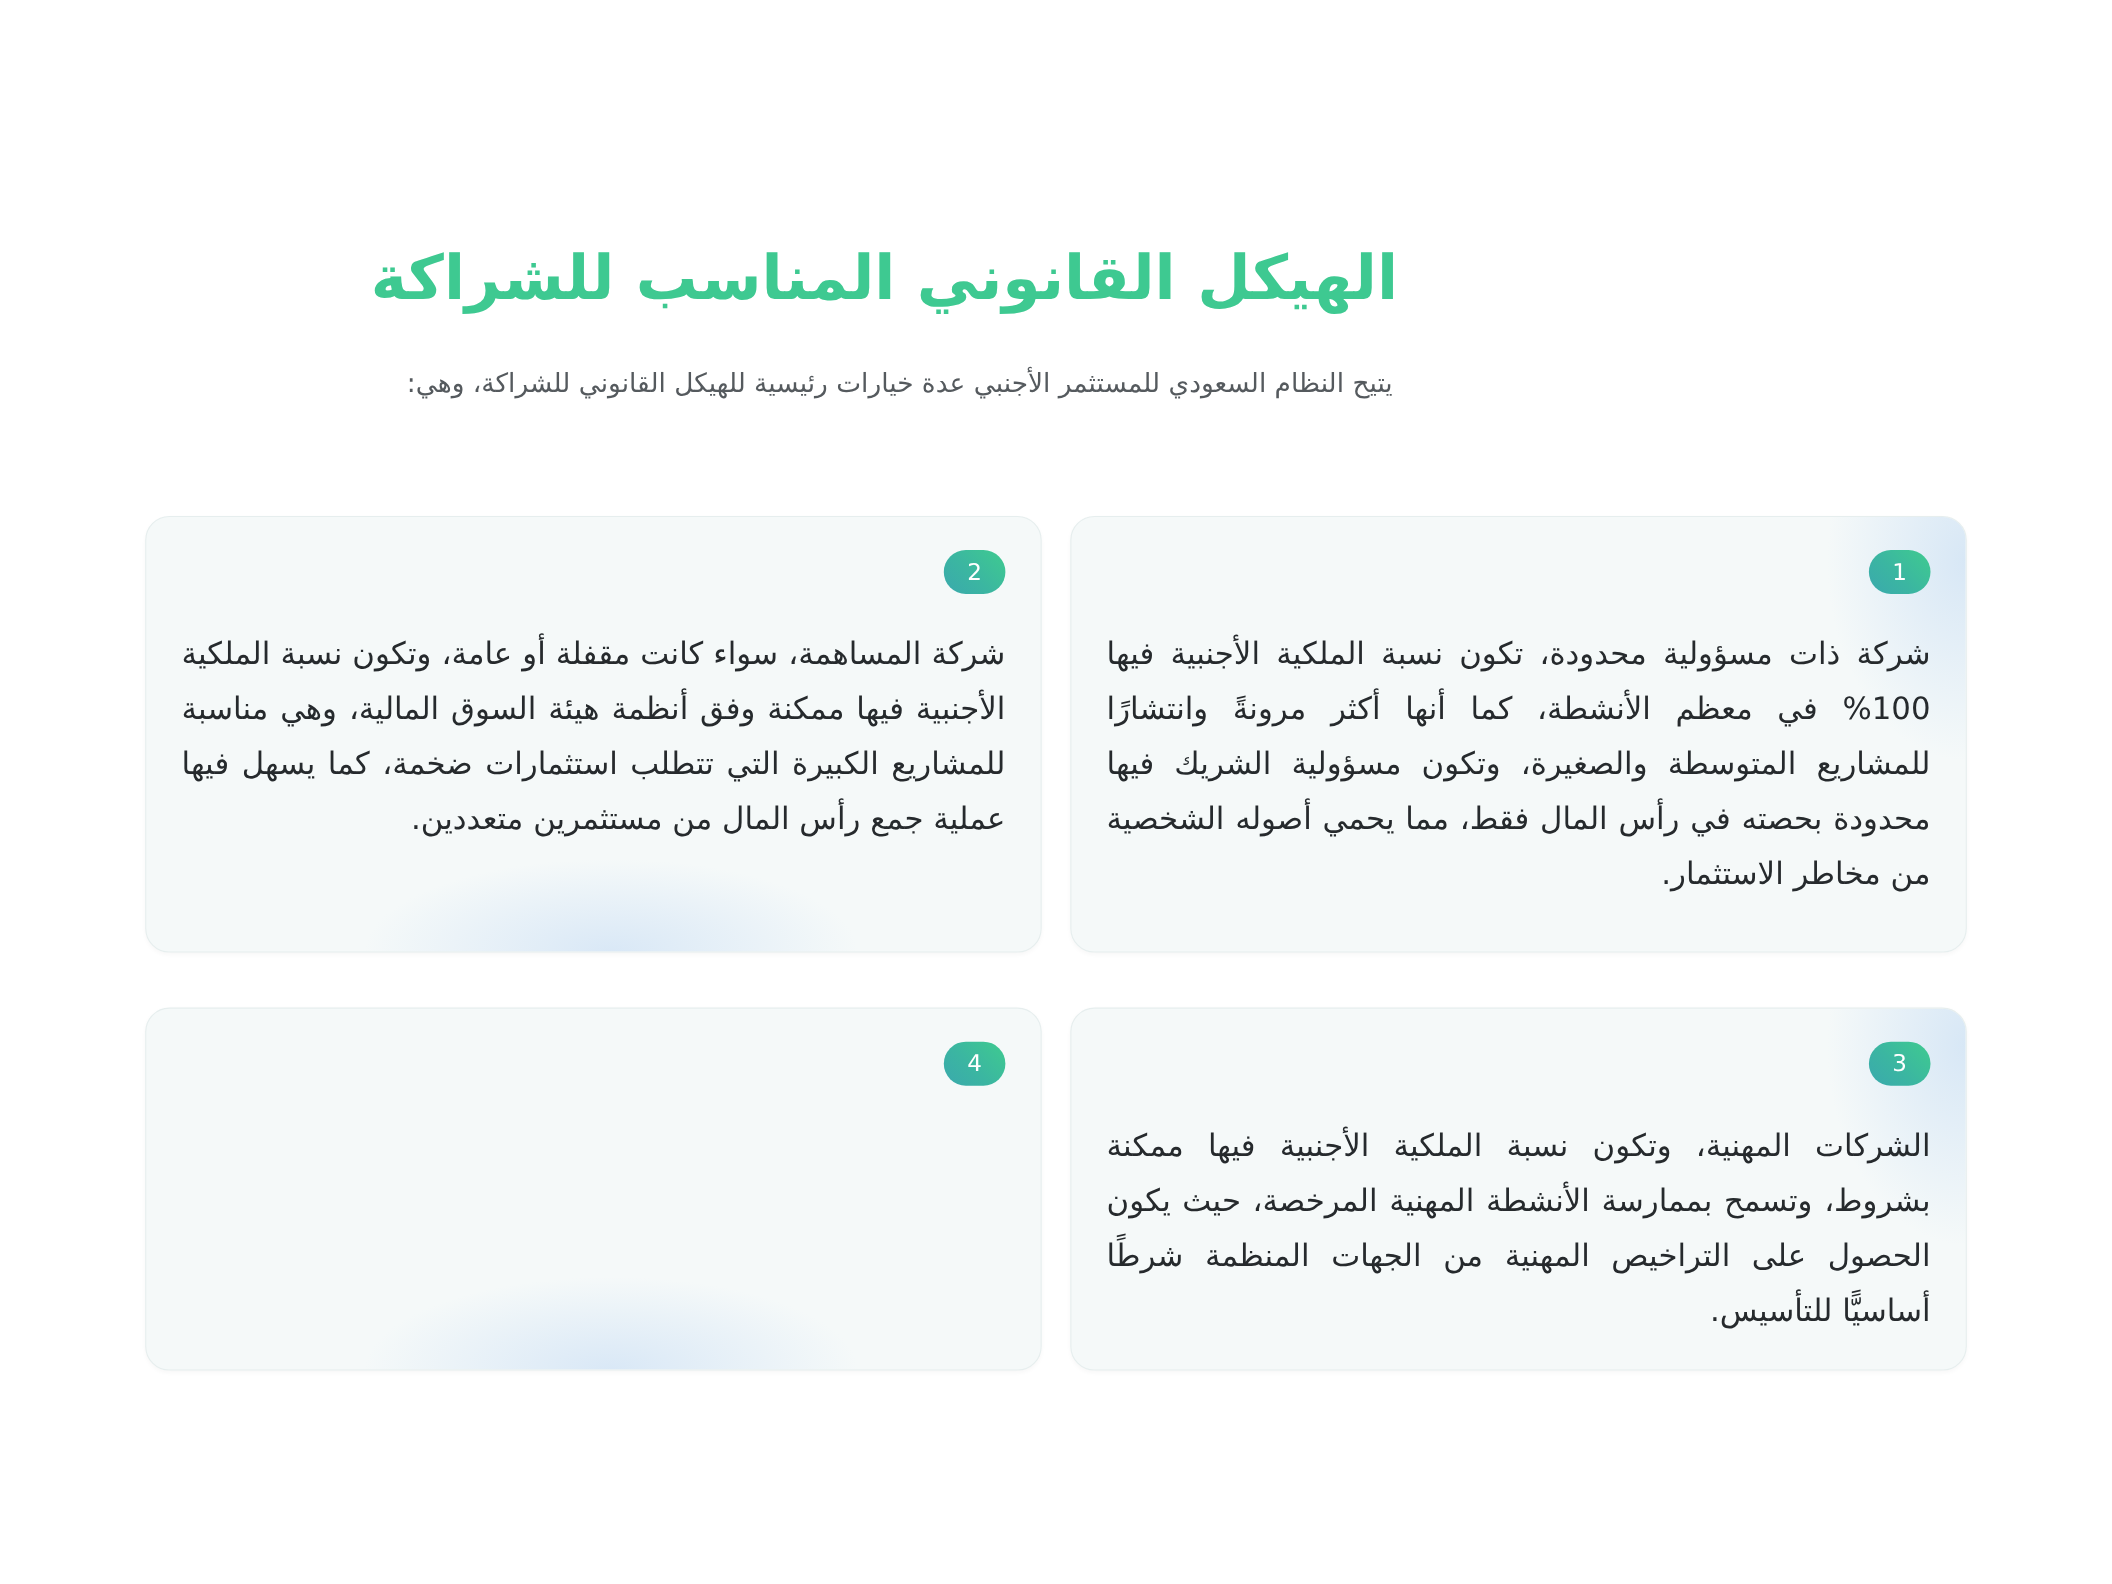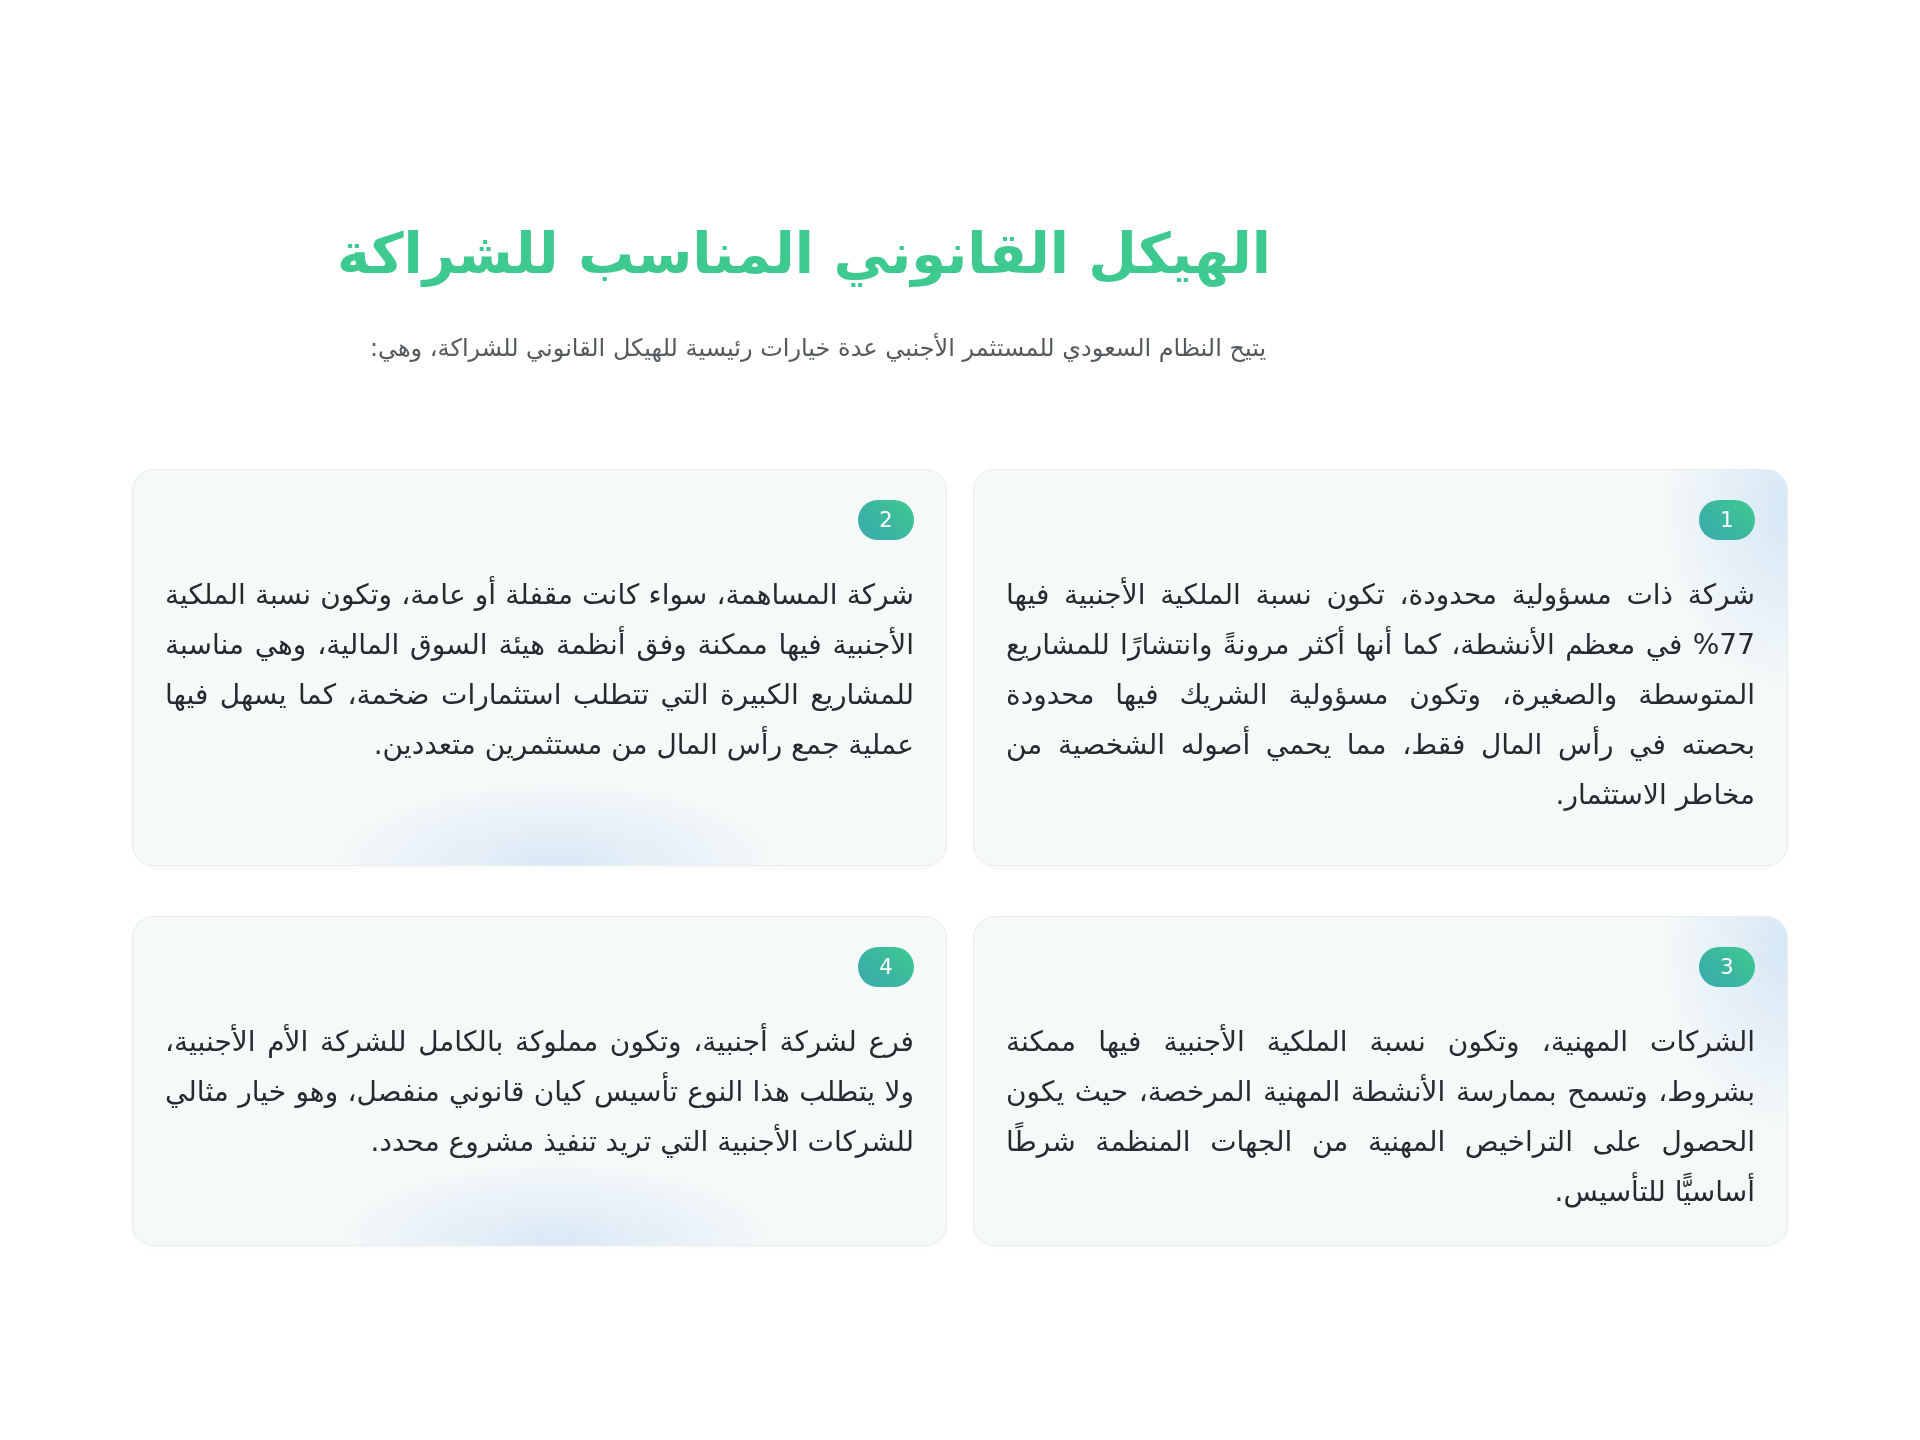--- a/index.html
+++ b/index.html
@@ -104,37 +104,36 @@
 
 <section class="section">
 
   <h1 class="title">الهيكل القانوني المناسب للشراكة</h1>
   <p class="subtitle">يتيح النظام السعودي للمستثمر الأجنبي عدة خيارات رئيسية للهيكل القانوني للشراكة، وهي:</p>
 
   <div class="card card-1 glow-top-right">
     <div class="badge-row">
       <span class="badge">1</span>
     </div>
-    <p class="card-text">شركة ذات مسؤولية محدودة، تكون نسبة الملكية الأجنبية فيها 77% في معظم الأنشطة، كما أنها أكثر مرونةً وانتشارًا للمشاريع المتوسطة والصغيرة، وتكون مسؤولية الشريك فيها محدودة بحصته في رأس المال فقط، مما يحمي أصوله الشخصية من مخاطر الاستثمار.</p>
+    <p class="card-text">شركة ذات مسؤولية محدودة، تكون نسبة الملكية الأجنبية فيها 100% في معظم الأنشطة، كما أنها أكثر مرونةً وانتشارًا للمشاريع المتوسطة والصغيرة، وتكون مسؤولية الشريك فيها محدودة بحصته في رأس المال فقط، مما يحمي أصوله الشخصية من مخاطر الاستثمار.</p>
   </div>
 
   <div class="card card-2 glow-bottom">
     <div class="badge-row">
       <span class="badge">2</span>
     </div>
     <p class="card-text">شركة المساهمة، سواء كانت مقفلة أو عامة، وتكون نسبة الملكية الأجنبية فيها ممكنة وفق أنظمة هيئة السوق المالية، وهي مناسبة للمشاريع الكبيرة التي تتطلب استثمارات ضخمة، كما يسهل فيها عملية جمع رأس المال من مستثمرين متعددين.</p>
   </div>
 
   <div class="card card-3 glow-top-right">
     <div class="badge-row">
       <span class="badge">3</span>
     </div>
     <p class="card-text">الشركات المهنية، وتكون نسبة الملكية الأجنبية فيها ممكنة بشروط، وتسمح بممارسة الأنشطة المهنية المرخصة، حيث يكون الحصول على التراخيص المهنية من الجهات المنظمة شرطًا أساسيًّا للتأسيس.</p>
   </div>
 
   <div class="card card-4 glow-bottom">
     <div class="badge-row">
       <span class="badge">4</span>
     </div>
-    <p class="card-text">فرع لشركة أجنبية، وتكون مملوكة بالكامل للشركة الأم الأجنبية، ولا يتطلب هذا النوع تأسيس كيان قانوني منفصل، وهو خيار مثالي للشركات الأجنبية التي تريد تنفيذ مشروع محدد.</p>
   </div>
 
 </section>
 
 </body></html>

